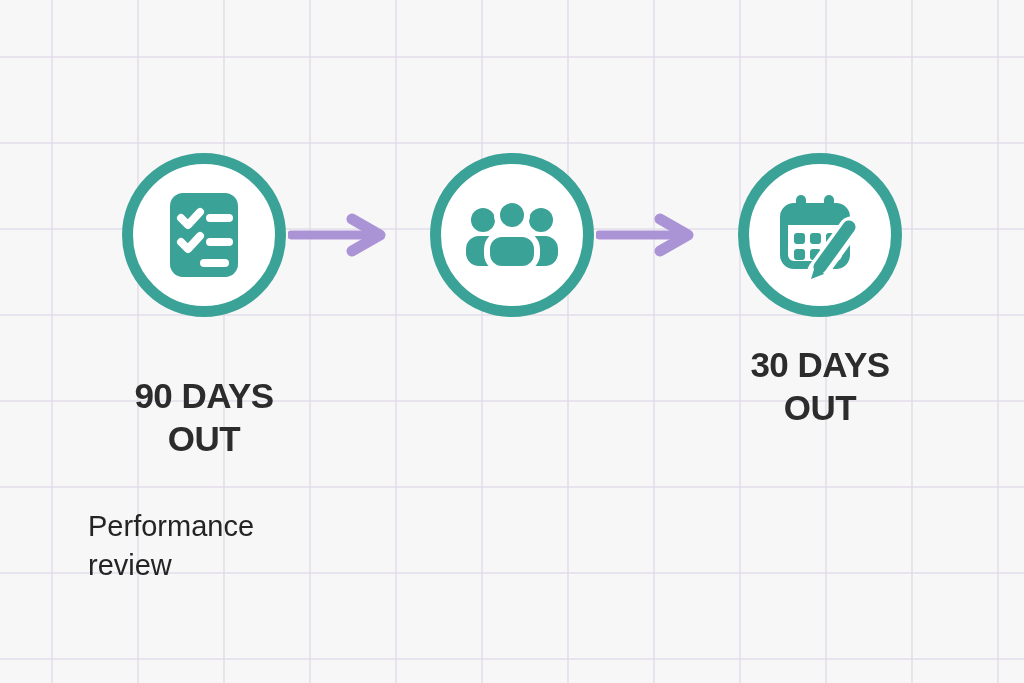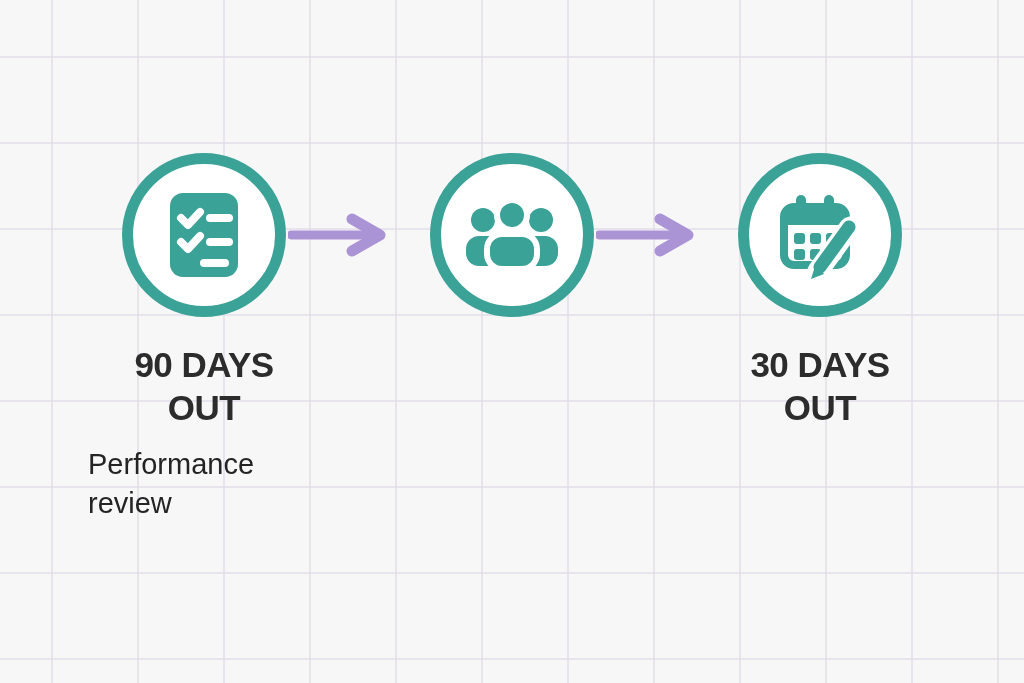--- a/index.html
+++ b/index.html
@@ -19,21 +19,21 @@
   }
 
   .step {
     position: absolute;
     top: 153px;
     width: 300px;
     display: flex;
     flex-direction: column;
     align-items: center;
   }
-  .step-1 { left: 54px; }
+  .step-1 { left: 54px; gap: 31px; }
   .step-2 { left: 362px; }
   .step-3 { left: 670px; }
 
   .circle {
     width: 142px;
     height: 142px;
     border: 11px solid #3aa296;
     border-radius: 50%;
     background: #ffffff;
     display: flex;

